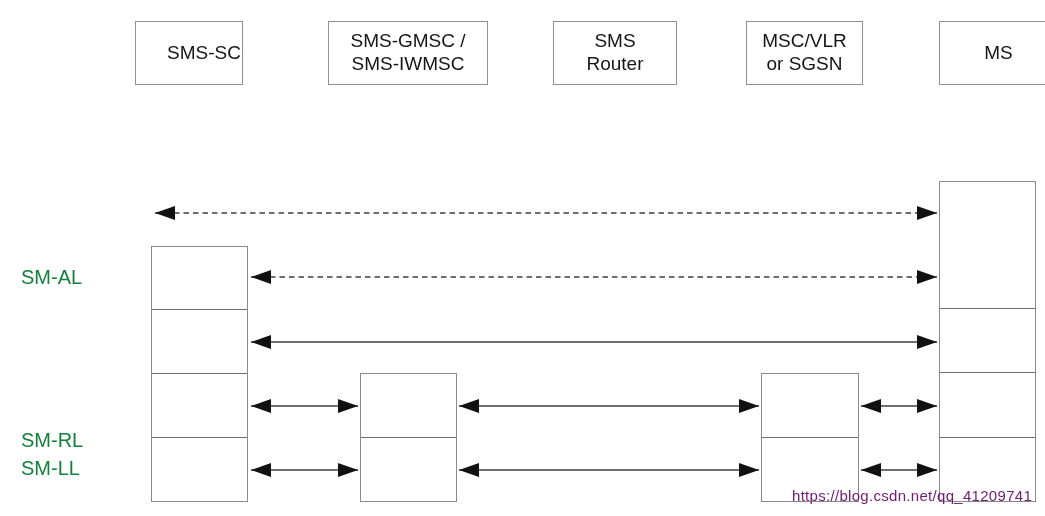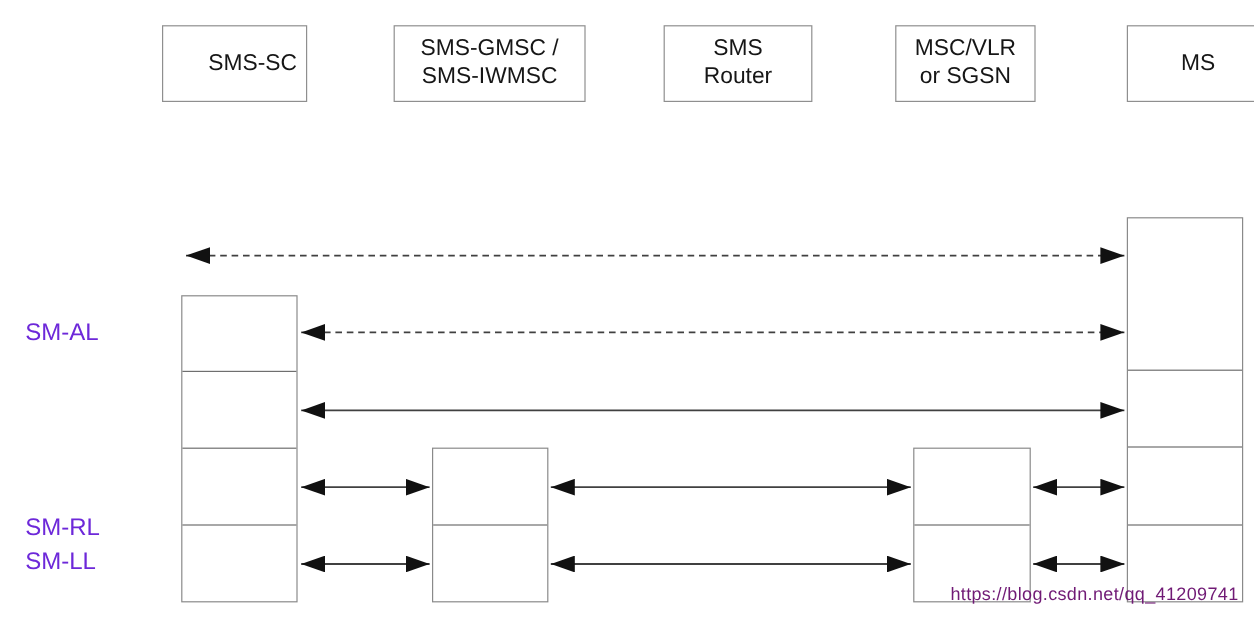--- a/index.html
+++ b/index.html
@@ -7,40 +7,40 @@
     position:relative;width:1045px;height:516px;background:#fff;overflow:hidden;
     font-family:"Liberation Sans","DejaVu Sans",sans-serif;color:#1a1a1a;
   }
   .entity-box{
     position:absolute;top:21px;height:64px;border:1.5px solid #8f8f8f;background:#fff;
     box-sizing:border-box;display:flex;align-items:center;justify-content:center;
     font-size:19px;line-height:1.2;text-align:center;white-space:pre-line;color:#161616;
   }
   .layer-label{
     position:absolute;left:21px;width:90px;height:24px;display:flex;align-items:center;
-    font-size:20px;color:#6d28d9;
+    font-size:20px;color:#15803d;
   }
   .stack{
     position:absolute;border:1.5px solid #8a8a8a;background:#fff;box-sizing:border-box;
   }
   .hdiv{
     position:absolute;left:0;right:0;height:0;border-top:1.4px solid #6f6f6f;
   }
   #arrow-layer{position:absolute;left:0;top:0;}
   #watermark{
     position:absolute;left:792px;top:487px;font-size:15px;letter-spacing:.3px;
     color:#701a75;white-space:nowrap;
   }
 </style>
 </head>
 <body>
 
 <div id="canvas">
 
-  <div class="entity-box" style="left:135px;width:121px;padding-left:30px;">
+  <div class="entity-box" style="left:135px;width:108px;padding-left:30px;">
     <span>SMS-SC</span>
   </div>
   <div class="entity-box" style="left:328px;width:160px;justify-content:center;">
     <span>SMS-GMSC /
 SMS-IWMSC</span>
   </div>
   <div class="entity-box" style="left:553px;width:124px;">
     <span>SMS
 Router</span>
   </div>

